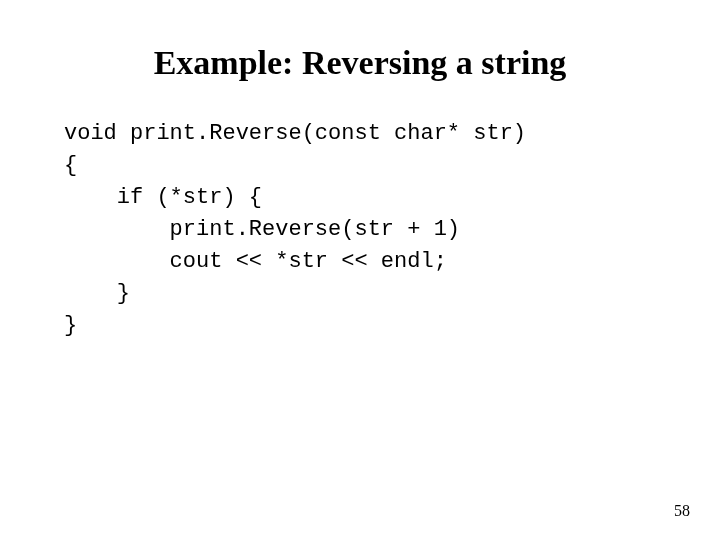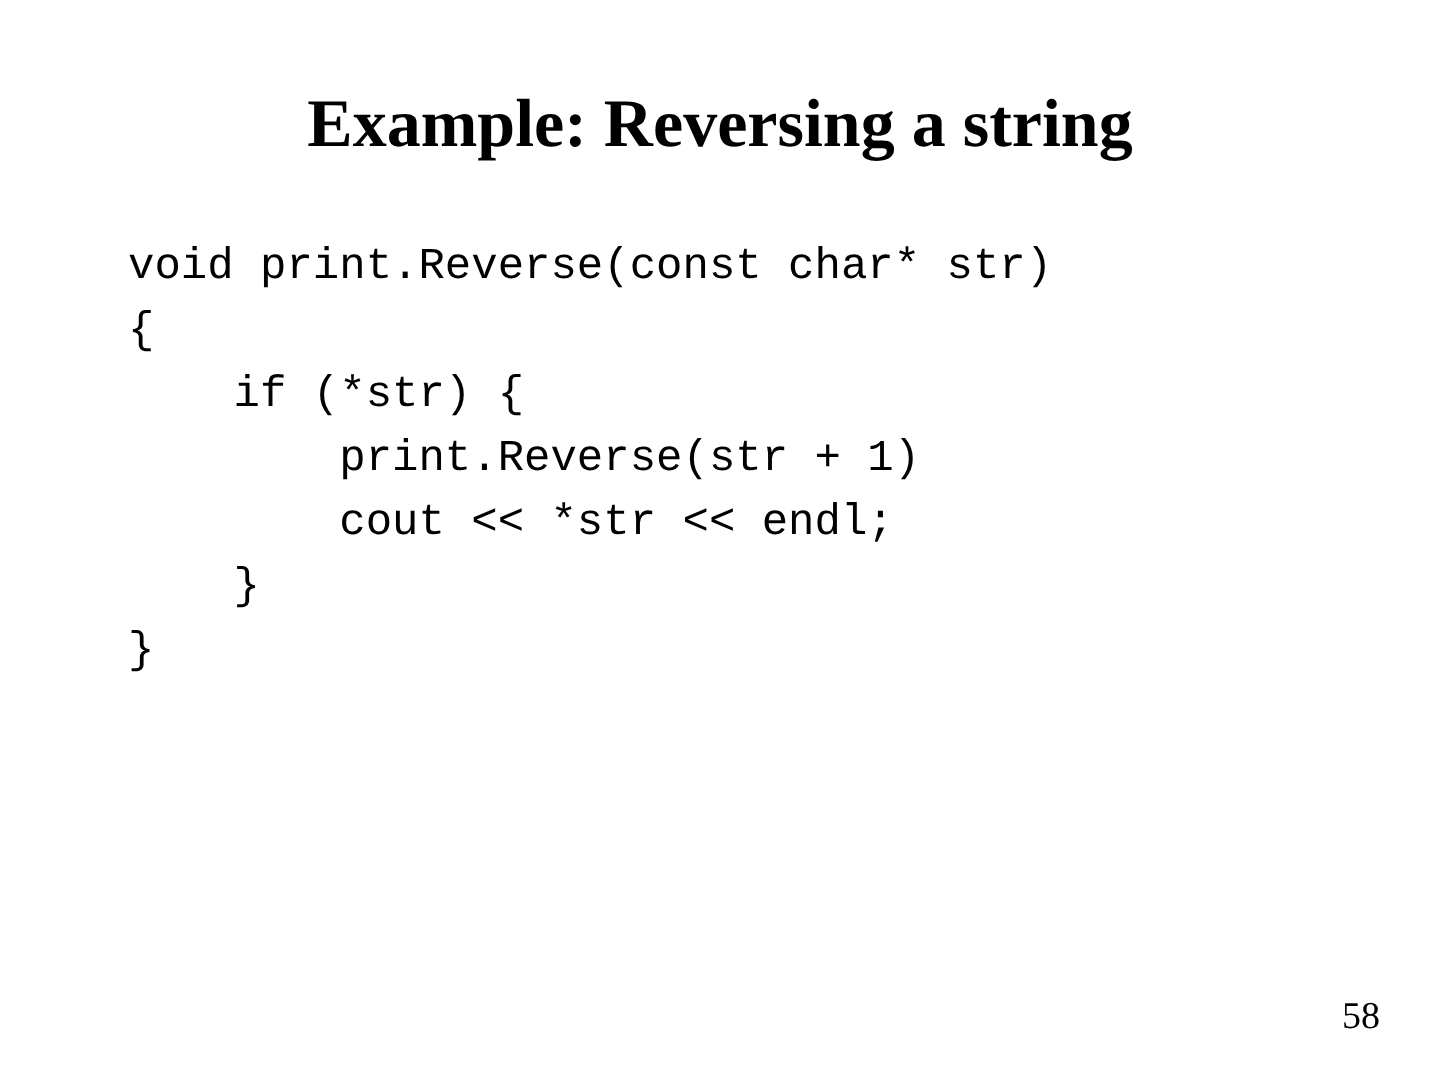--- a/index.html
+++ b/index.html
@@ -34,21 +34,21 @@
     left: 64px;
     font-family: "Courier New", Courier, monospace;
     font-size: 22px;
     line-height: 32px;
     white-space: pre;
   }
   .page-number {
     position: absolute;
     bottom: 20px;
     right: 30px;
-    font-size: 19px;
+    font-size: 16px;
     font-family: "Times New Roman", Times, serif;
   }
 </style>
 </head>
 <body>
 
 <div class="slide">
   <div class="title">Example: Reversing a string</div>
 
   <div class="code-block">void print.Reverse(const char* str)

